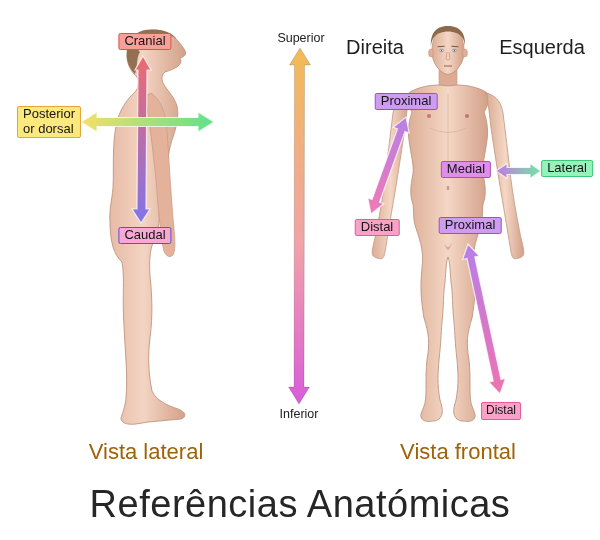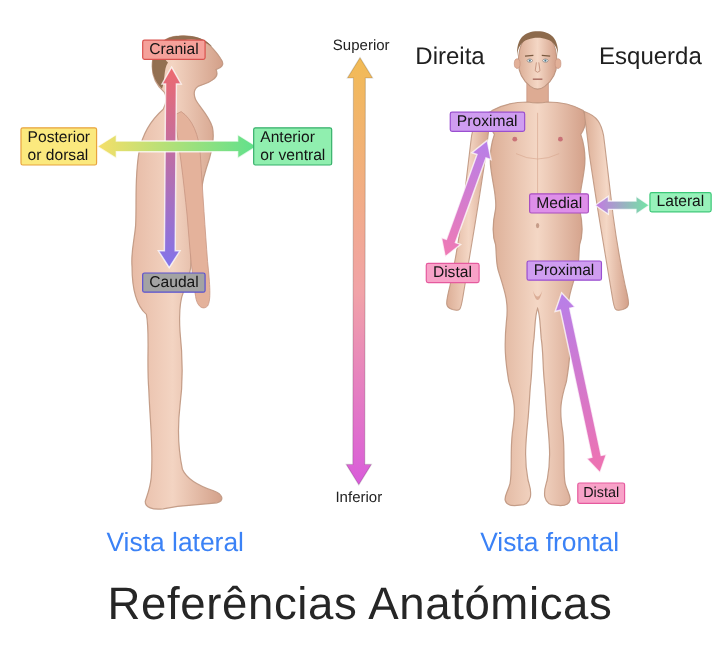--- a/index.html
+++ b/index.html
@@ -9,21 +9,21 @@
   .canvas svg{position:absolute;left:0;top:0;z-index:1;}
   .lbl{position:absolute;z-index:2;font-size:13px;line-height:1.15;color:#141414;
        border:1.5px solid transparent;border-radius:2px;padding:0 5px;
        text-align:center;white-space:pre-line;transform:translateX(-50%);}
   .lbl.left-align{text-align:left;}
   .lbl.small{font-size:12px;padding:1px 4px;}
   .plain{position:absolute;z-index:2;color:#222;transform:translateX(-50%);
          white-space:nowrap;}
   .axis-txt{font-size:12.5px;text-align:right;}
   .side-txt{font-size:20px;color:#1f1f1f;}
-  .caption{font-size:22px;color:#3b82f6;}
+  .caption{font-size:22px;color:#a16207;}
   .title{position:absolute;z-index:2;width:100%;text-align:center;
          font-size:38px;color:#262626;letter-spacing:.5px;}
 </style>
 </head>
 <body>
 
 <div class="canvas">
 
   <svg width="600" height="540" viewBox="0 0 600 540">
     <defs>
@@ -157,24 +157,22 @@
     <g>
       <polygon points="468,244 479.2,255.9 474.8,256.9 501,379.5 505.4,378.5 500,394 488.8,382.1 493.2,381.1 467,258.5 462.6,259.5" fill="url(#gLeg)" stroke="rgba(255,255,255,0.75)" stroke-width="1.2"></polygon>
     </g>
   </svg>
 
   <div class="lbl" style="left: 145px; top: 33px; background-color: rgb(245, 161, 154); border-color: rgb(217, 83, 79);">Cranial</div>
 
   <div class="lbl left-align" style="left: 49px; top: 106px; background-color: rgb(251, 233, 126); border-color: rgb(232, 163, 61);">Posterior
 or dorsal</div>
 
-  <div class="lbl left-align" style="left: 244px; top: 106px; background-color: rgb(144, 239, 175); border-color: rgb(53, 176, 106);">Anterior
-or ventral</div>
 
-  <div class="lbl" style="left: 145px; top: 227px; background-color: #a3a3a3; border-color: rgb(90, 80, 210);">Caudal</div>
+  <div class="lbl" style="left: 145px; top: 227px; background-color: #f9a8d4; border-color: rgb(90, 80, 210);">Caudal</div>
 
   <div class="plain axis-txt" style="left:301px;top:31px;">Superior</div>
   <div class="plain axis-txt" style="left:299px;top:407px;">Inferior</div>
 
   <div class="plain side-txt" style="left:542px;top:36px;">Esquerda</div>
   <div class="plain side-txt" style="left:375px;top:36px;">Direita</div>
 
   <div class="lbl" style="left: 406px; top: 93px; background-color: rgb(207, 157, 240); border-color: rgb(154, 79, 208);">Proximal</div>
 
   <div class="lbl" style="left: 377px; top: 219px; background-color: rgb(248, 162, 200); border-color: rgb(229, 90, 158);">Distal</div>

